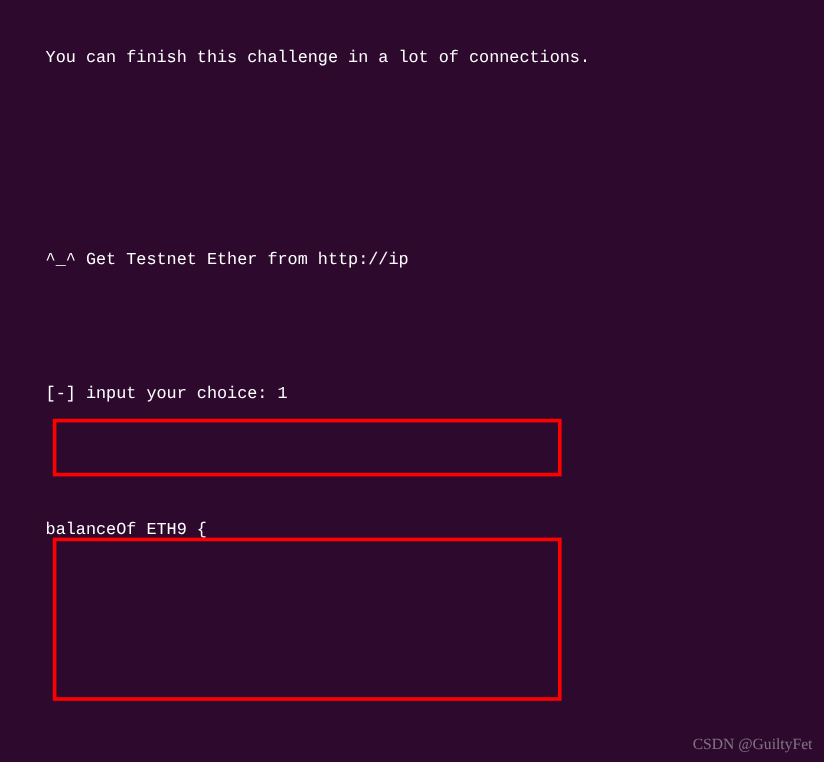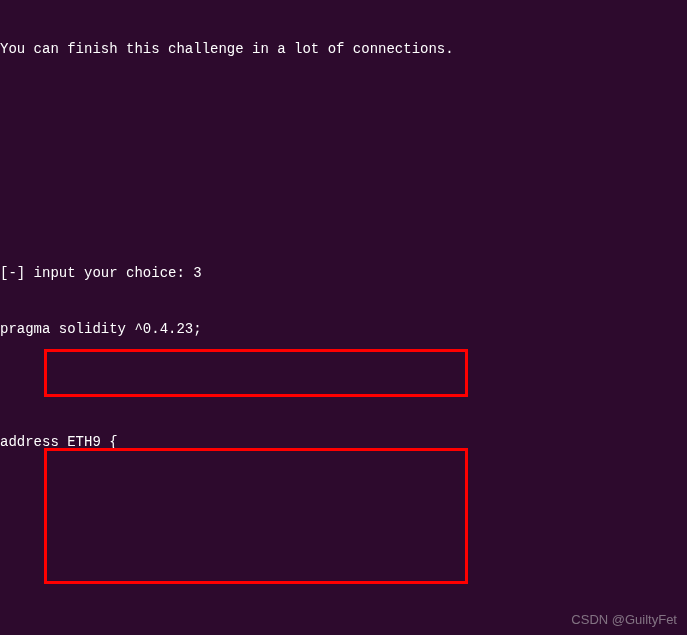--- a/index.html
+++ b/index.html
@@ -19,20 +19,21 @@
       position: relative;
       padding: 2px 0;
     }
     .code-container {
       white-space: pre;
       position: relative;
     }
     .line {
       display: block;
       min-height: 18px;
+      padding-left: 38px;
     }
     .highlight-box-1 {
       position: absolute;
       border: 3px solid #ff0000;
       top: 349px;
       left: 44px;
       width: 424px;
       height: 48px;
       pointer-events: none;
     }
@@ -43,36 +44,36 @@
       left: 44px;
       width: 424px;
       height: 136px;
       pointer-events: none;
     }
     .watermark {
       position: absolute;
       bottom: 6px;
       right: 10px;
       color: rgba(200, 200, 200, 0.55);
-      font-family: Liberation Sans, sans-serif;
+      font-family: Liberation Serif, serif;
       font-size: 13px;
     }
   </style>
 </head>
 <body>
 
 <div class="code-container">
   <span class="line">You can finish this challenge in a lot of connections.</span>
   <span class="line"></span>
   <span class="line"></span>
+  <span class="line">^_^ Get Testnet Ether from http://ip</span>
   <span class="line"></span>
-  <span class="line">[-] input your choice: 3</span>
-  <span class="line">pragma solidity ^0.4.23;</span>
+  <span class="line">[-] input your choice: 1</span>
   <span class="line"></span>
-  <span class="line">address ETH9 {</span>
+  <span class="line">balanceOf ETH9 {</span>
   
   
   
   
   
   
   
   
   
   

